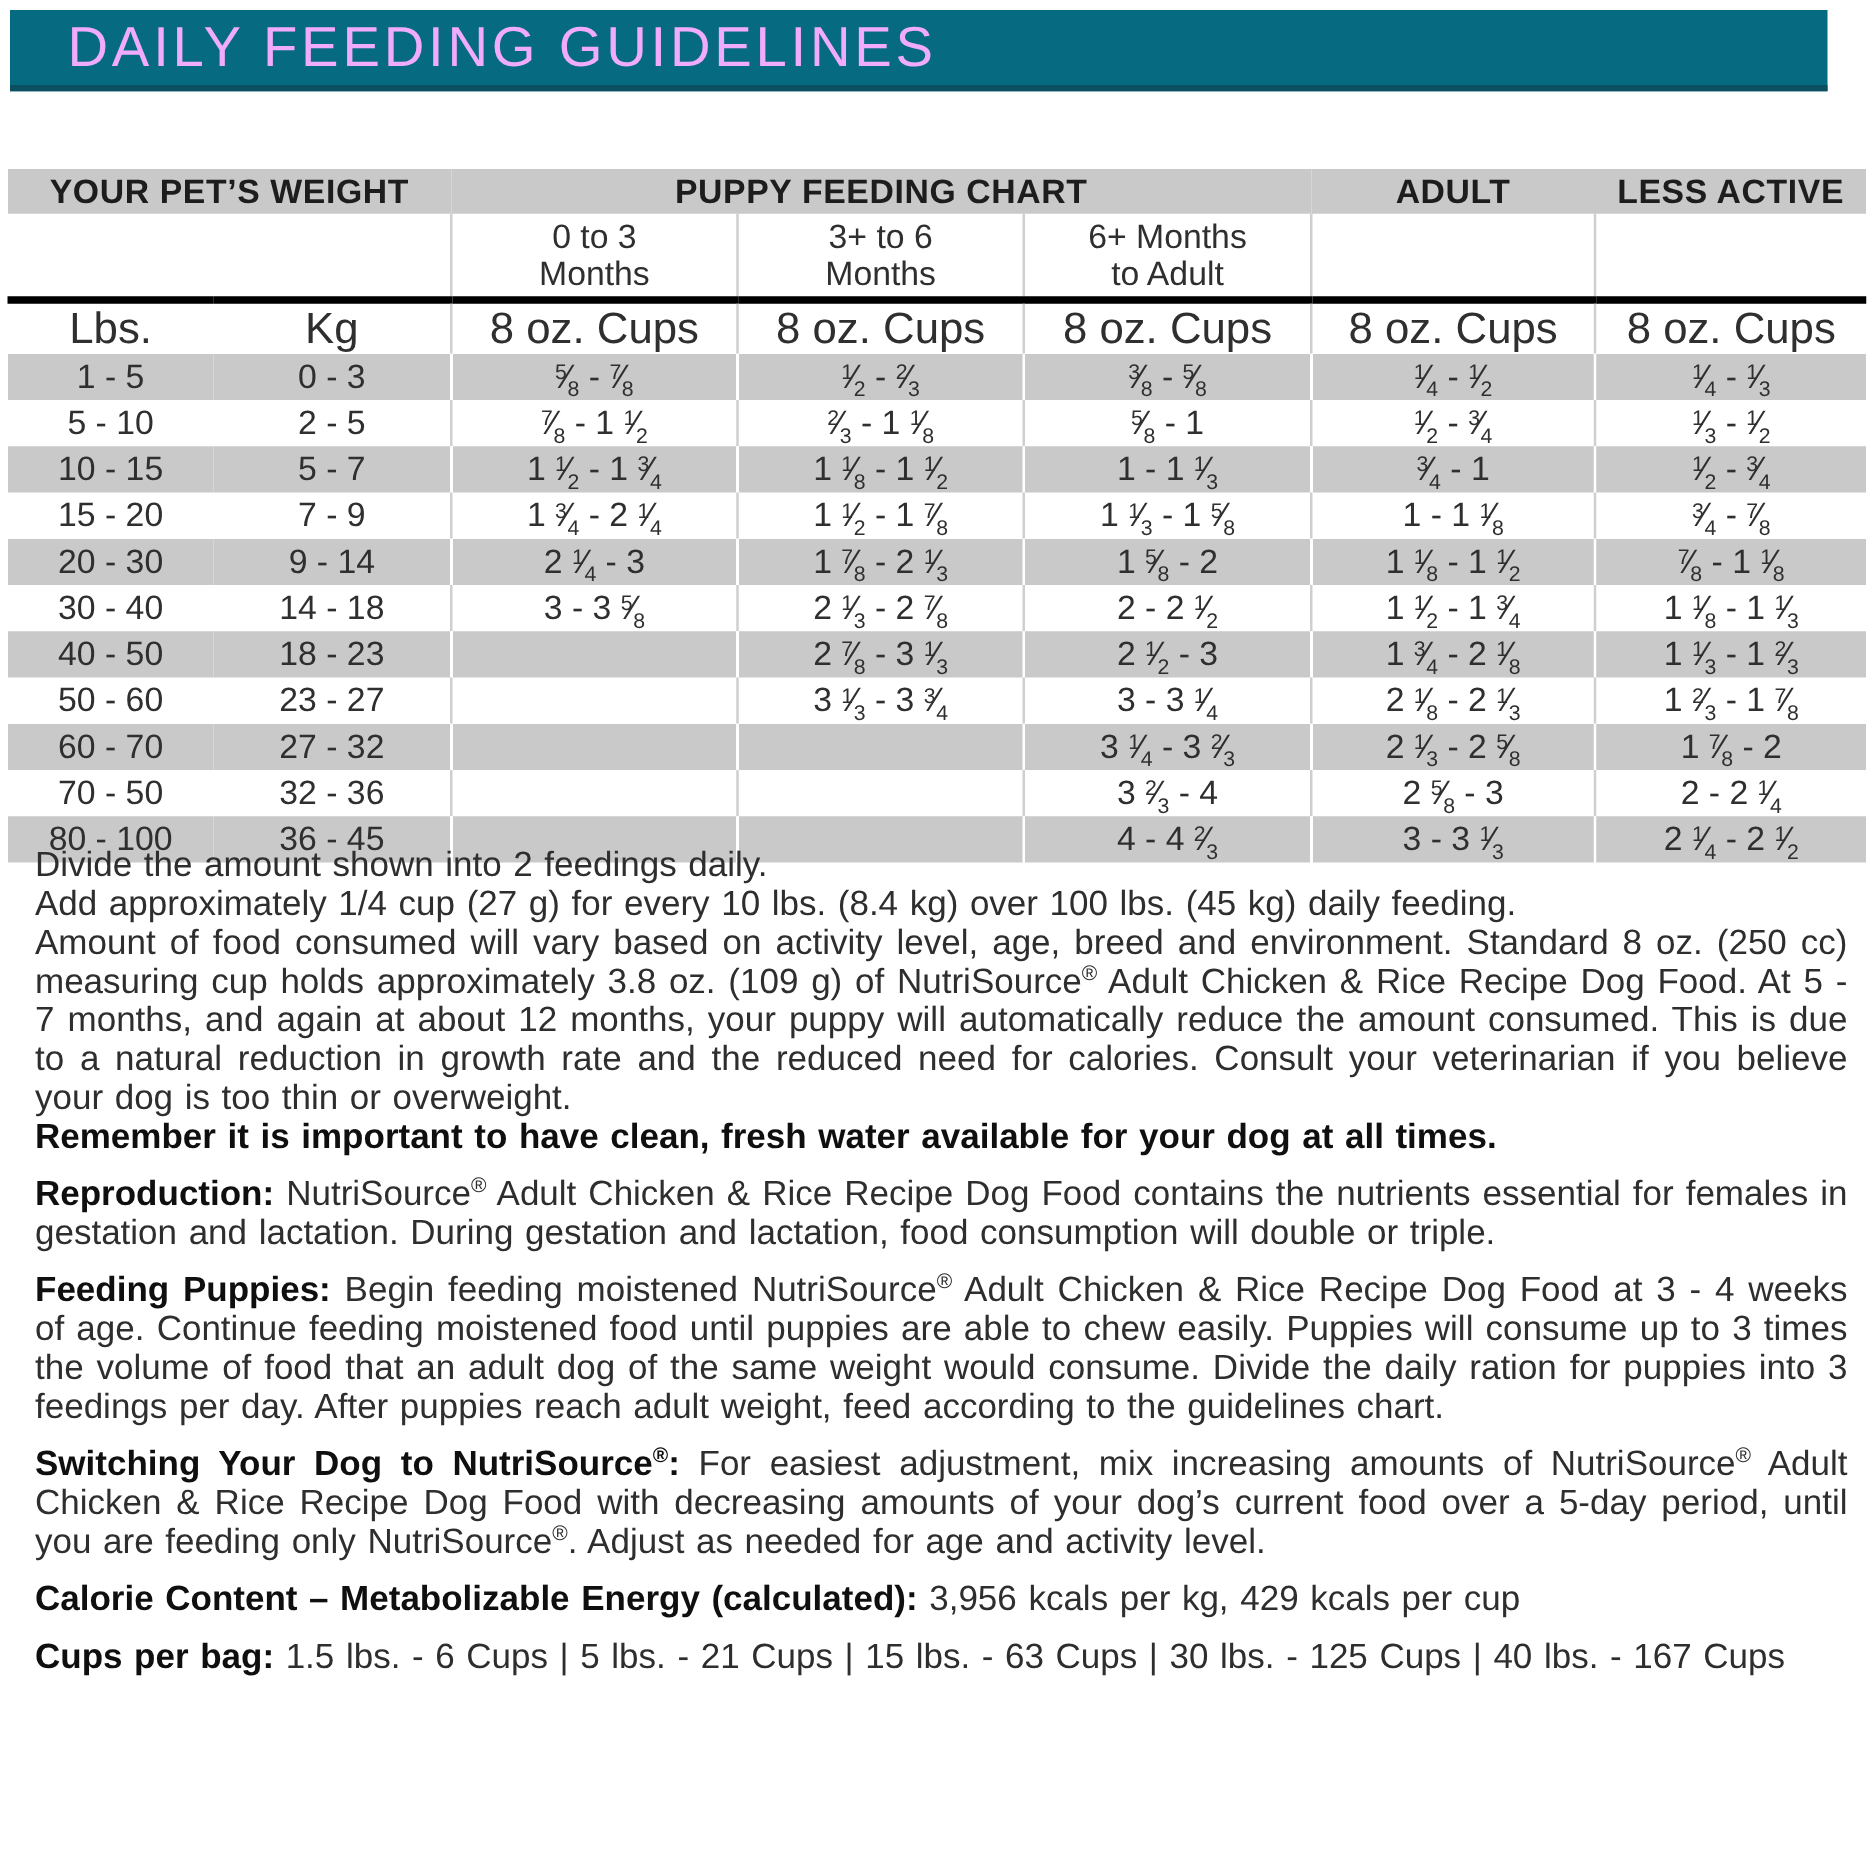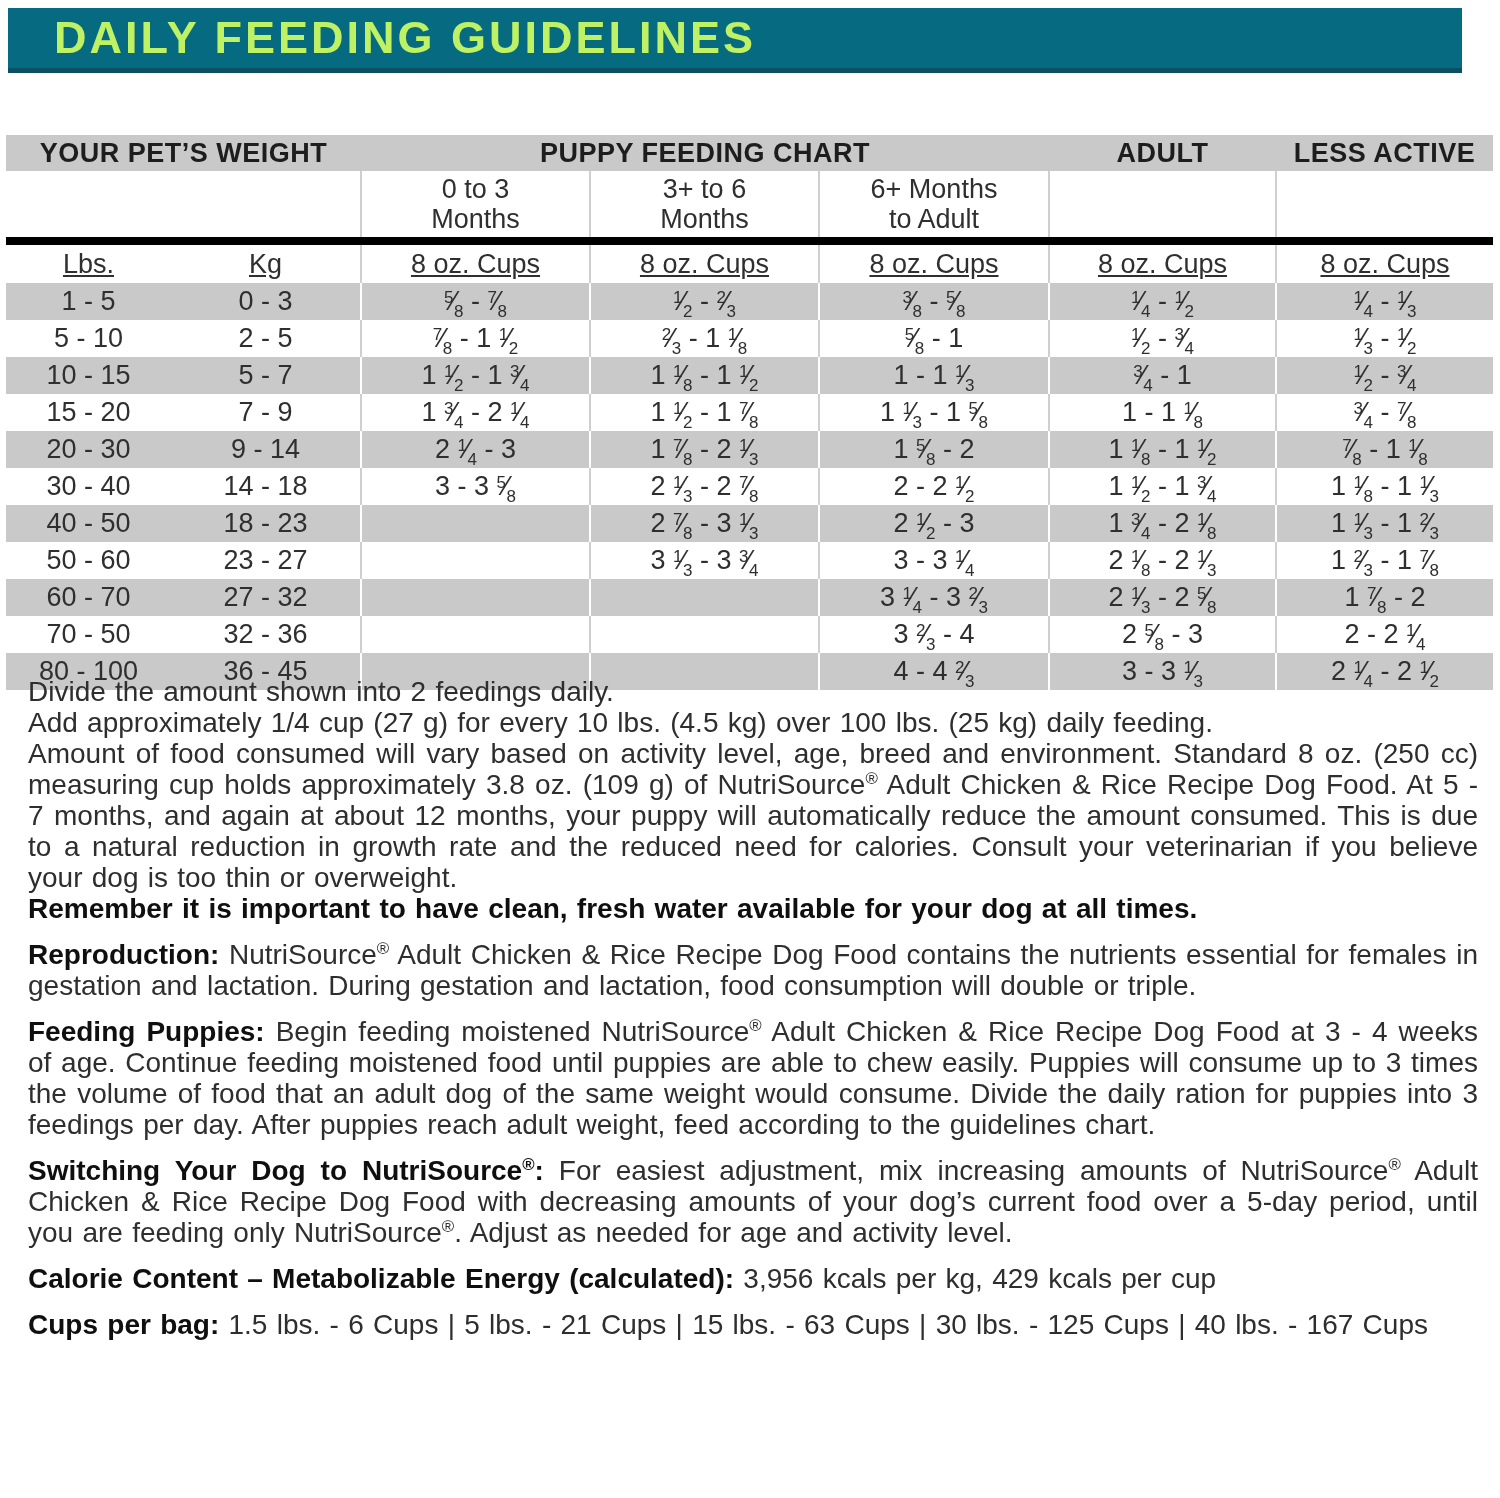--- a/index.html
+++ b/index.html
@@ -7,32 +7,32 @@
     position:relative;width:1500px;height:1498px;background:#ffffff;overflow:hidden;
     font-family:"Liberation Sans","DejaVu Sans",sans-serif;color:#2e2e2e;
   }
   
   .titlebar{
     position:absolute;left:8px;top:8px;width:1454px;height:60px;
     background:var(--teal,#066a80);border-bottom:5px solid var(--teal-dark,#0b4f60);
     display:flex;align-items:center;
   }
   .titlebar .t{
-    color:#bef264;font-weight:bold;font-size:45px;letter-spacing:3px;padding-left:46px;white-space:nowrap;
+    color:#f0abfc;font-weight:normal;font-size:45px;letter-spacing:3px;padding-left:46px;white-space:nowrap;
   }
   
   .tablewrap{position:absolute;left:6px;top:135px;width:1487px;}
   table{border-collapse:collapse;table-layout:fixed;width:1487px;}
   td{text-align:center;vertical-align:middle;padding:0;color:#2f2f2f;overflow:hidden;}
   tr.band td{
     background:var(--gray,#c9c9c9);font-weight:bold;font-size:27px;height:36px;
     color:#1d1d1d;letter-spacing:0.5px;
   }
   tr.months td{height:66px;font-size:27px;line-height:30px;margin-left:27px;}
-  tr.cups td{height:38px;font-size:27px;border-top:8px solid #000000;text-decoration:underline;}
+  tr.cups td{height:38px;font-size:35px;border-top:6px solid #000000;}
   tr.data td{height:37px;font-size:27px;line-height:1;}
   tr.data.g td{background:var(--gray,#c9c9c9);}
   td.vr{border-right:2px solid #cfcfcf;}
   tr.data.g td.vr{border-right-color:#ffffff;}
   
   .fr{white-space:nowrap;}
   .fr sup{font-size:17px;line-height:0;position:relative;top:-7px;vertical-align:baseline;margin-right:-2px;}
   .fr .sl{font-size:27px;}
   .fr sub{font-size:17px;line-height:0;position:relative;top:7px;vertical-align:baseline;margin-left:-2px;}
   
@@ -194,21 +194,21 @@
   <td class="vr">4 - 4 <span class="fr"><sup>2</sup><span class="sl">⁄</span><sub>3</sub></span></td>
   <td class="vr">3 - 3 <span class="fr"><sup>1</sup><span class="sl">⁄</span><sub>3</sub></span></td>
   <td>2 <span class="fr"><sup>1</sup><span class="sl">⁄</span><sub>4</sub></span> - 2 <span class="fr"><sup>1</sup><span class="sl">⁄</span><sub>2</sub></span></td>
           </tr>
         </tbody>
       </table>
   </div>
 
   <div class="flow">
     <p>Divide the amount shown into 2 feedings daily.</p>
-    <p>Add approximately 1/4 cup (27 g) for every 10 lbs. (4.5 kg) over 100 lbs. (25 kg) daily feeding.</p>
+    <p>Add approximately 1/4 cup (27 g) for every 10 lbs. (8.4 kg) over 100 lbs. (45 kg) daily feeding.</p>
     <p class="just">Amount of food consumed will vary based on activity level, age, breed and environment. Standard 8 oz. (250 cc) measuring cup holds approximately 3.8 oz. (109 g)  of NutriSource<sup class="reg">®</sup> Adult Chicken &amp; Rice Recipe Dog Food. At 5 - 7 months, and again at about 12 months, your puppy will automatically reduce the amount consumed. This is due to a natural reduction in growth rate and the reduced need for calories. Consult your veterinarian if you believe your dog is too thin or overweight.</p>
     <p class="boldline">Remember it is important to have clean, fresh water available for your dog at all times.</p>
     <div id="sections">
         <p class="sec just"><b>Reproduction:</b> <span>NutriSource<sup class="reg">®</sup> Adult Chicken &amp; Rice Recipe Dog Food contains the nutrients essential for females in gestation and lactation. During gestation and lactation, food consumption will double or triple.</span></p>
         <p class="sec just"><b>Feeding Puppies:</b> <span>Begin feeding moistened NutriSource<sup class="reg">®</sup> Adult Chicken &amp; Rice Recipe Dog Food at 3 - 4 weeks of age. Continue feeding moistened food until puppies are able to chew easily. Puppies will consume up to 3 times the volume of food that an adult dog of the same weight would consume. Divide the daily ration for puppies into 3 feedings per day. After puppies reach adult weight, feed according to the guidelines chart.</span></p>
         <p class="sec just"><b>Switching Your Dog to NutriSource<sup class="reg">®</sup>:</b> <span>For easiest adjustment, mix increasing amounts of NutriSource<sup class="reg">®</sup> Adult Chicken &amp; Rice Recipe Dog Food with decreasing amounts of your dog’s current food over a 5-day period, until you are feeding only NutriSource<sup class="reg">®</sup>. Adjust as needed for age and activity level.</span></p>
         <p class="sec"><b>Calorie Content – Metabolizable Energy (calculated):</b> <span>3,956 kcals per kg, 429 kcals per cup</span></p>
         <p class="sec just"><b>Cups per bag:</b> <span>1.5 lbs. - 6 Cups  |  5 lbs. - 21 Cups  |  15 lbs. -  63 Cups  |  30 lbs. -  125 Cups  |  40 lbs. - 167 Cups</span></p>
       </div>
   </div>

